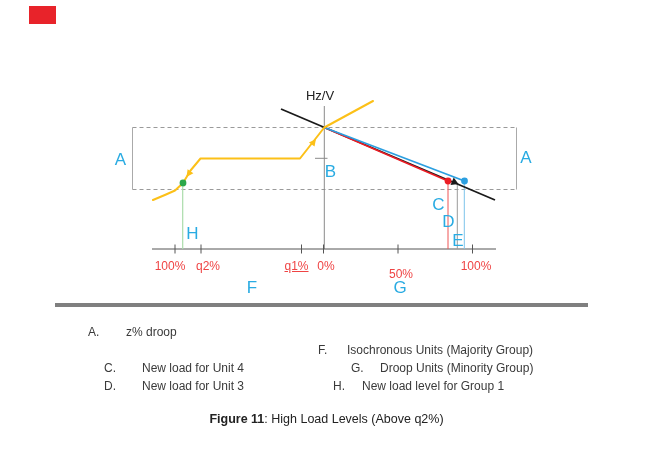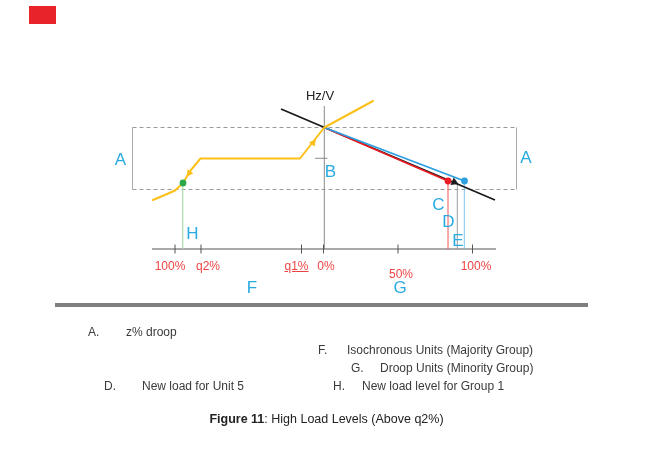--- a/index.html
+++ b/index.html
@@ -98,22 +98,25 @@
   <div class="tick-label" style="left:296.5px;top:266px;text-decoration:underline;">q1%</div>
   <div class="tick-label" style="left:326px;top:266px;">0%</div>
   <div class="tick-label" style="left:401px;top:266px;margin-top:8px;">50%</div>
   <div class="tick-label" style="left:476px;top:266px;">100%</div>
 
   <div id="divider"></div>
 
   <div class="legend-row col-left" style="left:88px;top:325px;">
     <span class="key">A.</span><span class="lbl">z% droop</span>
   </div>
+  <div class="legend-row col-left" style="left:104px;top:361px;">
+    <span class="key">C.</span><span class="lbl">New load for Unit 4</span>
+  </div>
   <div class="legend-row col-left" style="left:104px;top:379px;">
-    <span class="key">D.</span><span class="lbl">New load for Unit 5</span>
+    <span class="key">D.</span><span class="lbl">New load for Unit 3</span>
   </div>
 
   <div class="legend-row col-right" style="left:318px;top:343px;">
     <span class="key">F.</span><span class="lbl">Isochronous Units (Majority Group)</span>
   </div>
   <div class="legend-row col-right" style="left:351px;top:361px;">
     <span class="key">G.</span><span class="lbl">Droop Units (Minority Group)</span>
   </div>
   <div class="legend-row col-right" style="left:333px;top:379px;">
     <span class="key">H.</span><span class="lbl">New load level for Group 1</span>

